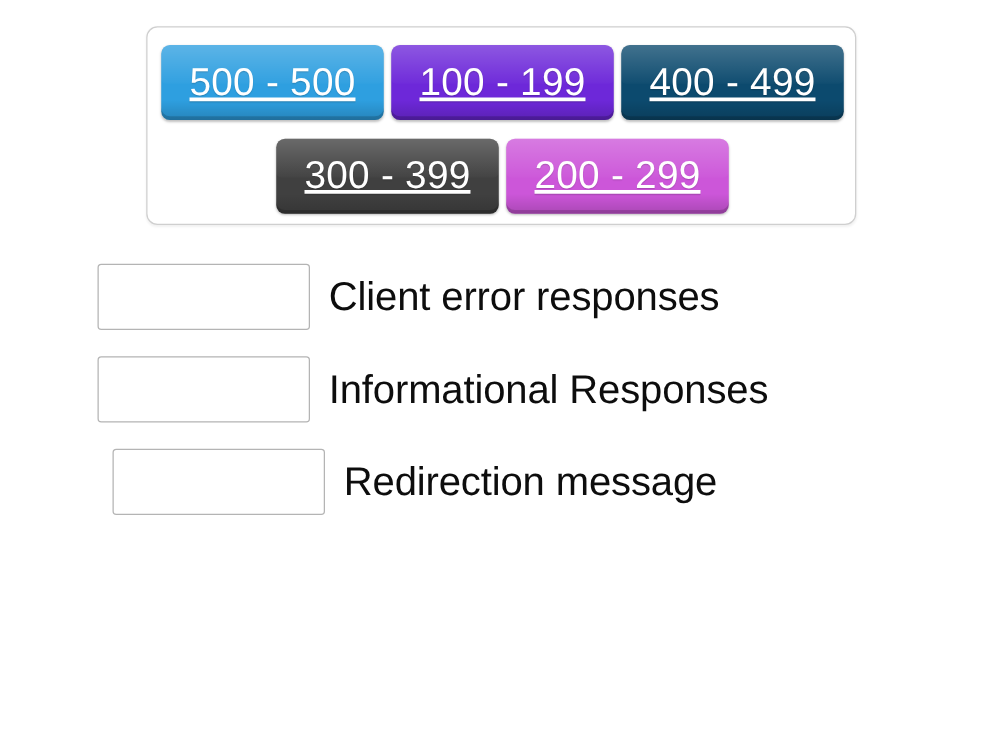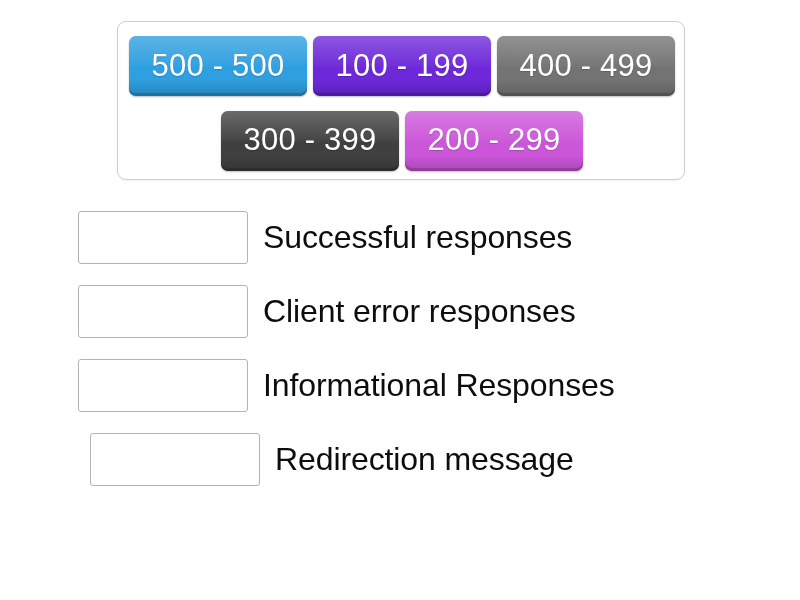--- a/index.html
+++ b/index.html
@@ -67,20 +67,21 @@
     cursor: grab;
     user-select: none;
     box-sizing: border-box;
     text-shadow: 0 1px 1px rgba(0,0,0,0.18);
   }
   .tile .tile-label {
     position: relative;
     z-index: 2;
     line-height: 1;
     padding-bottom: 2px;
+    text-decoration: underline;
   }
   
   .tile::before {
     content: "";
     position: absolute;
     left: 0; right: 0; top: 0;
     height: 52%;
     border-radius: 7px 7px 4px 4px;
     background: linear-gradient(to bottom, rgba(255,255,255,0.22), rgba(255,255,255,0.02));
     pointer-events: none;
@@ -92,21 +93,21 @@
     left: 0; right: 0; bottom: 0;
     height: 26%;
     border-radius: 0 0 7px 7px;
     background: linear-gradient(to bottom, rgba(0,0,0,0.0), rgba(0,0,0,0.17));
     pointer-events: none;
     z-index: 1;
   }
 
   .tile-blue    { background: #2e9fe0; box-shadow: inset 0 -3px 0 rgba(0,0,0,0.16), 0 1px 2px rgba(0,0,0,0.25); }
   .tile-red     { background: #6d28d9; box-shadow: inset 0 -3px 0 rgba(0,0,0,0.18), 0 1px 2px rgba(0,0,0,0.25); }
-  .tile-orange  { background: #737373; box-shadow: inset 0 -3px 0 rgba(0,0,0,0.16), 0 1px 2px rgba(0,0,0,0.25); }
+  .tile-orange  { background: #0c4a6e; box-shadow: inset 0 -3px 0 rgba(0,0,0,0.16), 0 1px 2px rgba(0,0,0,0.25); }
   .tile-green   { background: #404040; box-shadow: inset 0 -3px 0 rgba(0,0,0,0.18), 0 1px 2px rgba(0,0,0,0.25); }
   .tile-magenta { background: #cc56d9; box-shadow: inset 0 -3px 0 rgba(0,0,0,0.16), 0 1px 2px rgba(0,0,0,0.25); text-align: right; }
 
   
   #answer-list {
     position: absolute;
     left: 78px;
     top: 211px;
     width: 700px;
   }
@@ -161,24 +162,20 @@
     </div>
     <div class="tile tile-magenta">
       <span class="tile-label">200 - 299</span>
     </div>
   </div>
 
 </div>
 
 <div id="answer-list">
 
-  <div class="answer-row">
-    <div class="drop-zone"></div>
-    <div class="answer-label">Successful responses</div>
-  </div>
 
   <div class="answer-row">
     <div class="drop-zone"></div>
     <div class="answer-label">Client error responses</div>
   </div>
 
   <div class="answer-row">
     <div class="drop-zone"></div>
     <div class="answer-label">Informational Responses</div>
   </div>

